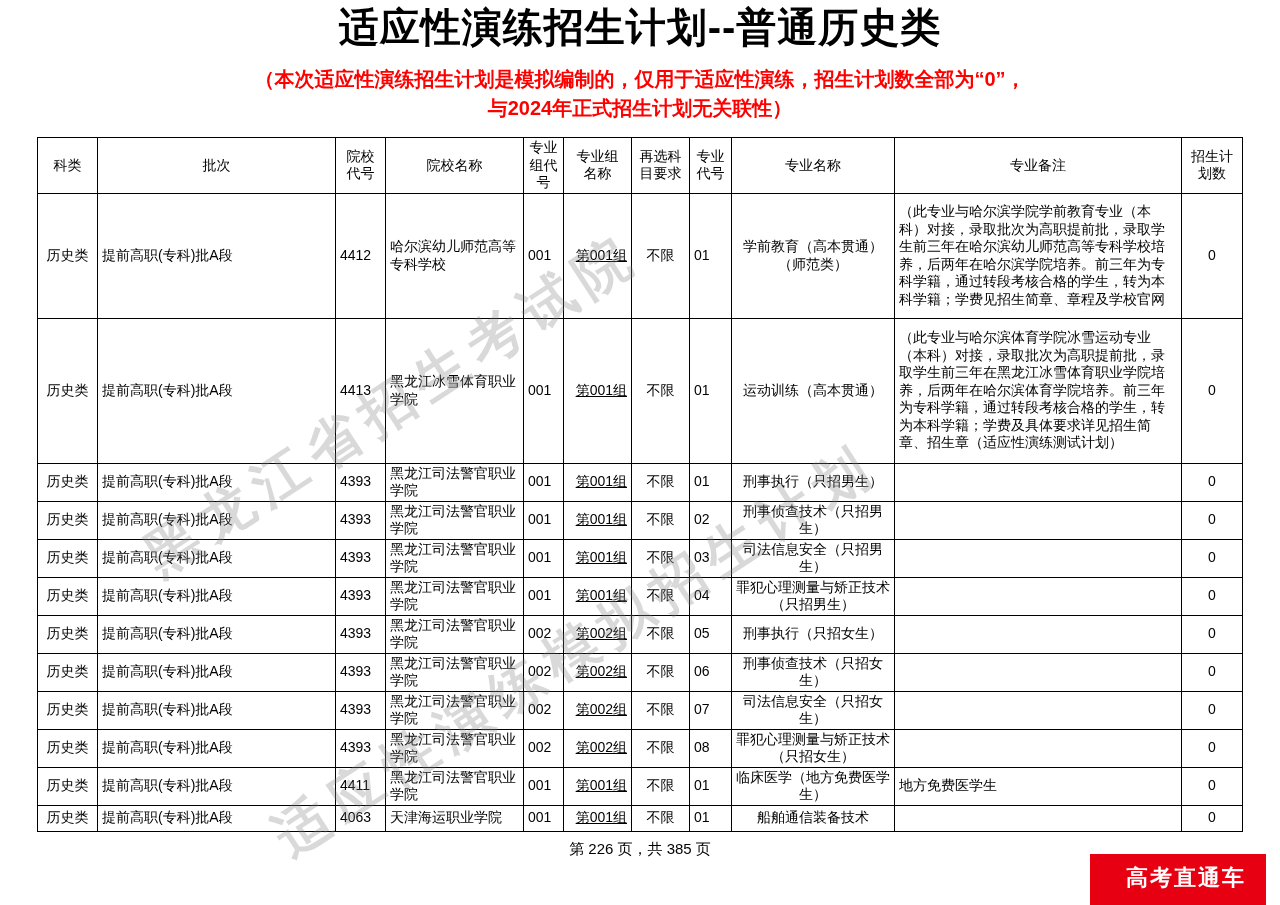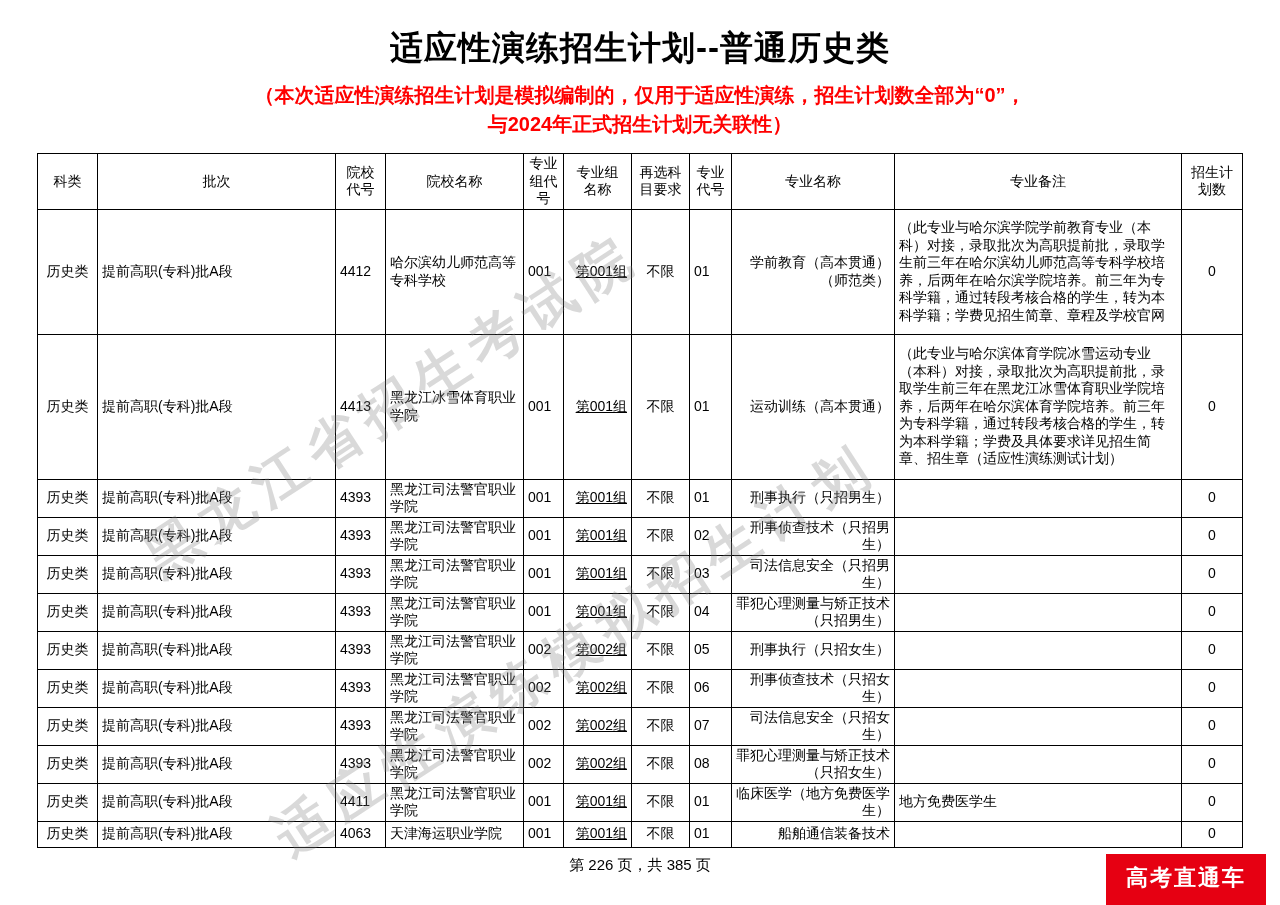--- a/index.html
+++ b/index.html
@@ -9,23 +9,22 @@
     width: 1280px;
     height: 905px;
     margin: 0 auto;
     background: #ffffff;
     font-family: "Liberation Sans", sans-serif;
     color: #000;
     overflow: hidden;
   }
   .title {
     text-align: center;
-    font-size: 33px;
+    font-size: 40px;
     font-weight: bold;
-    padding-top: 26px;
     letter-spacing: 1px;
   }
   .subtitle {
     text-align: center;
     color: #ff0000;
     font-size: 20px;
     font-weight: bold;
     line-height: 1.45;
     margin-top: 10px;
   }
@@ -52,21 +51,21 @@
   tbody tr:nth-child(2) { height: 145px; }
   tbody tr:nth-child(12) { height: 26px; }
   td.col-kelei { text-align: center; }
   td.col-pici { text-align: left; }
   td.col-yxdh { text-align: left; font-size: 15px; }
   td.col-yxmc { text-align: left; }
   td.col-zydz { text-align: left; font-size: 15px; }
   td.col-zydm { text-align: right; text-decoration: underline; }
   td.col-zxkm { text-align: center; }
   td.col-zydh { text-align: left; }
-  td.col-zymc { text-align: right; vertical-align: top; padding-top: 2px; }
+  td.col-zymc { text-align: center; vertical-align: top; padding-top: 2px; }
   td.col-zybz { text-align: left; font-size: 12.5px; line-height: 1.3; vertical-align: top; padding-top: 2px; }
   td.col-jhs  { text-align: center; }
   .footer {
     text-align: center;
     font-size: 15px;
     margin-top: 8px;
   }
   .watermark {
     position: absolute;
     color: rgba(130,130,130,0.30);
@@ -81,21 +80,21 @@
   .wm1 { left: 170px; top: 520px; }
   .wm2 { left: 300px; top: 800px; }
   .brand {
     position: absolute;
     right: 14px;
     bottom: 0;
     background: #e60012;
     color: #ffffff;
     font-size: 22px;
     font-weight: bold;
-    padding: 9px 20px 12px 20px;
+    padding: 9px 20px 12px 36px;
     letter-spacing: 2px;
   }
 </style>
 </head>
 <body>
 
 <div class="page">
 
   <div class="watermark wm1">黑龙江省招生考试院</div>
   <div class="watermark wm2">适应性演练模拟招生计划</div>

